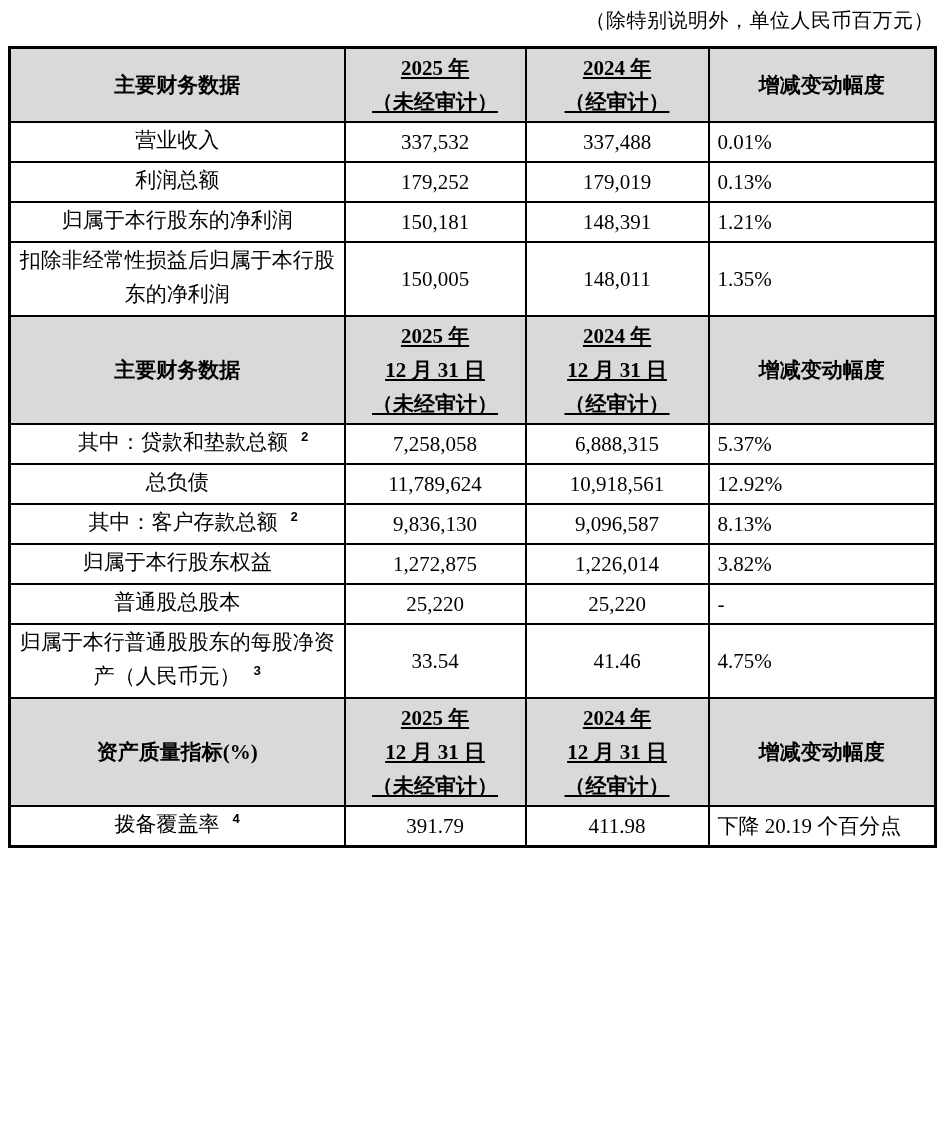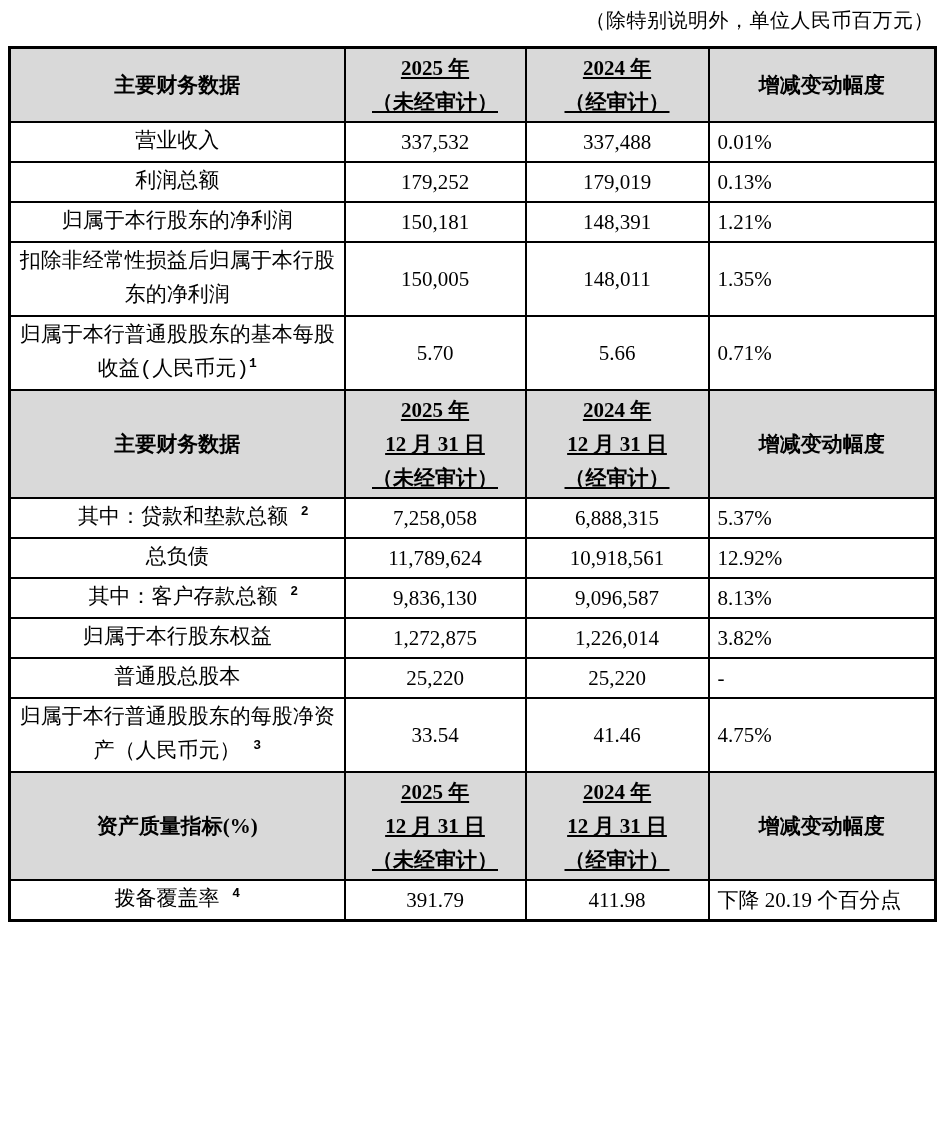--- a/index.html
+++ b/index.html
@@ -101,26 +101,20 @@
           <td class="c-num">150,181</td>
           <td class="c-num">148,391</td>
           <td class="c-chg">1.21%</td>
         </tr>
         <tr class="tall">
           <td class="c-label"><span>扣除非经常性损益后归属于本行股东的净利润</span></td>
           <td class="c-num">150,005</td>
           <td class="c-num">148,011</td>
           <td class="c-chg">1.35%</td>
         </tr>
-        <tr class="tall">
-          <td class="c-label"><span>归属于本行普通股股东的基本每股收益(人民币元)</span><sup>1</sup></td>
-          <td class="c-num">5.70</td>
-          <td class="c-num">5.66</td>
-          <td class="c-chg">0.71%</td>
-        </tr>
         <tr class="sec-head head3">
           <td>主要财务数据</td>
           <td>
             <div>2025 年</div>
             <div>12 月 31 日</div>
             <div>（未经审计）</div>
           </td>
           <td>
             <div>2024 年</div>
             <div>12 月 31 日</div>

